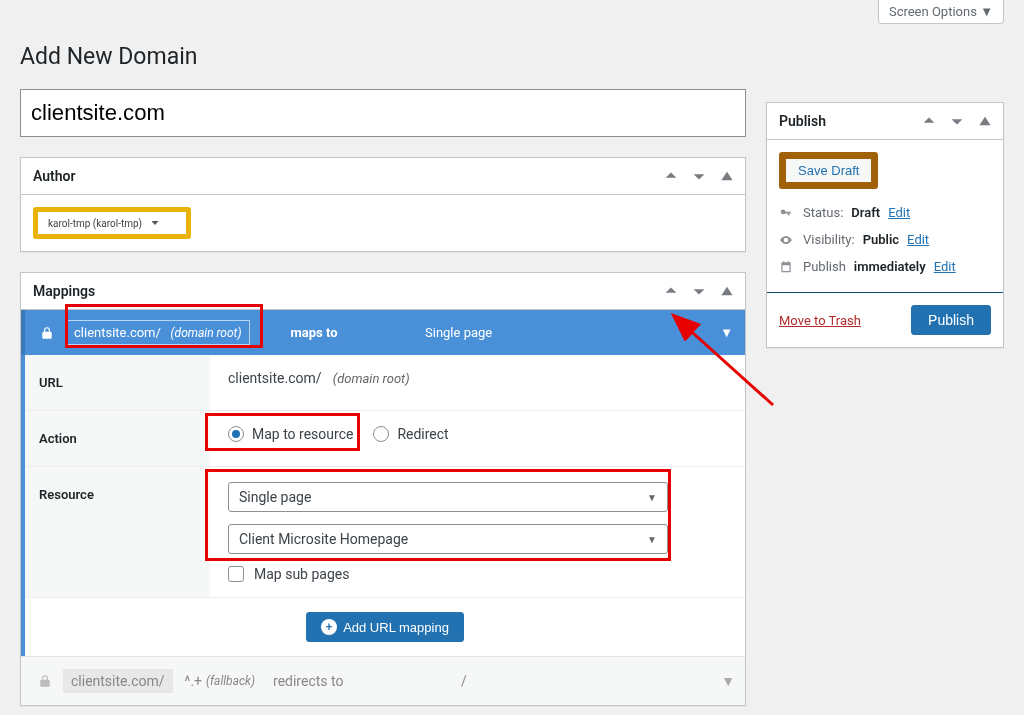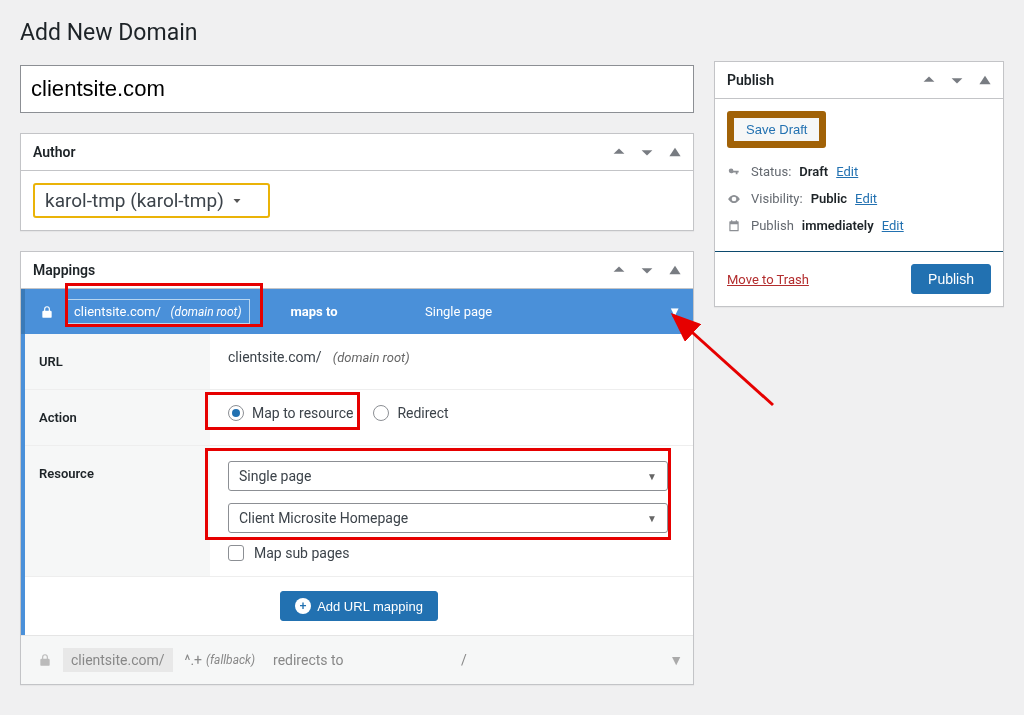--- a/index.html
+++ b/index.html
@@ -1,30 +1,30 @@
 <!DOCTYPE html>
 <html><head>
 <meta charset="utf-8">
 <style>
 * { box-sizing: border-box; margin: 0; padding: 0; }
 body { font-family: -apple-system, BlinkMacSystemFont, "Segoe UI", Roboto, sans-serif; background: #f0f0f1; color: #3c434a; font-size: 13px; }
 .wrap { padding: 10px 20px 20px 20px; display: flex; gap: 20px; align-items: flex-start; }
 .main-col { flex: 1; min-width: 0; }
-.side-col { width: 290px; flex-shrink: 0; margin-top: 51px; }
+.side-col { width: 238px; flex-shrink: 0; margin-top: 68px; }
 .top-bar { display: flex; justify-content: flex-end; padding: 0 20px 0 0; }
 .screen-opts { background: #fff; border: 1px solid #c3c4c7; border-top: none; border-radius: 0 0 4px 4px; padding: 4px 10px; font-size: 13px; color: #646970; cursor: pointer; }
 h1.page-title { font-size: 23px; font-weight: 400; color: #1d2327; padding: 9px 0 4px 0; margin-bottom: 15px; }
 .title-input { width: 100%; padding: 3px 10px; font-size: 1.7em; line-height: 1.5; height: 48px; border: 1px solid #8c8f94; background: #fff; outline: none; margin-bottom: 20px; }
 .postbox { background: #fff; border: 1px solid #c3c4c7; box-shadow: 0 1px 1px rgba(0,0,0,.04); margin-bottom: 20px; }
 .postbox-header { display: flex; align-items: center; justify-content: space-between; border-bottom: 1px solid #c3c4c7; }
 .postbox-header h2 { font-size: 14px; font-weight: 600; padding: 10px 12px; color: #1d2327; }
 .handle-actions { display: flex; padding-right: 4px; }
 .handle-btn { width: 28px; height: 36px; display: flex; align-items: center; justify-content: center; cursor: pointer; color: #787c82; }
 .postbox-inside { padding: 12px; }
-.author-select { border: 2px solid #eab308; border-radius: 3px; padding: 4px 24px 4px 10px; background: #fff; font-size: 19px; position: relative; display: inline-flex; align-items: center; gap: 6px; }
+.author-select { border: 5px solid #eab308; border-radius: 3px; padding: 4px 24px 4px 10px; background: #fff; font-size: 10px; position: relative; display: inline-flex; align-items: center; gap: 6px; }
 .mappings-inside { padding: 0; }
 .mapping-header { background: #4a90d9; color: #fff; display: flex; align-items: center; padding: 10px 8px; position: relative; border-left: 4px solid #3a7ab8; }
 .lock-cell { width: 28px; display: flex; justify-content: center; color: #fff; }
 .domain-box { border: 1px solid #b8d6f0; padding: 4px 8px; margin-left: 4px; }
 .domain-root-txt { font-style: italic; font-size: 12px; }
 .maps-to { margin-left: 40px; font-weight: bold; }
 .single-page { position: absolute; left: 400px; }
 .caret-tri { position: absolute; right: 12px; color: #fff; }
 .red-box { border: 3px solid #e60000; position: absolute; pointer-events: none; }
 .mapping-body { border-left: 4px solid #4a90d9; }
@@ -64,20 +64,26 @@
 .btn-publish { background: #2271b1; color: #fff; border: 1px solid #2271b1; border-radius: 3px; padding: 6px 16px; font-size: 14px; font-weight: 400; cursor: pointer; }
 svg { display: block; }
 .arrow-overlay { position: absolute; pointer-events: none; }
 .container { position: relative; }
 </style>
 </head>
 <body>
 
 <div class="container">
 
+<div class="top-bar">
+  <div class="screen-opts">
+    <span>Screen Options</span>
+    <span> ▼</span>
+  </div>
+</div>
 
 <div class="wrap">
   <div class="main-col">
     <h1 class="page-title">Add New Domain</h1>
 
     <input class="title-input" type="text" value="clientsite.com" style="">
 
     
     <div class="postbox">
       <div class="postbox-header">

